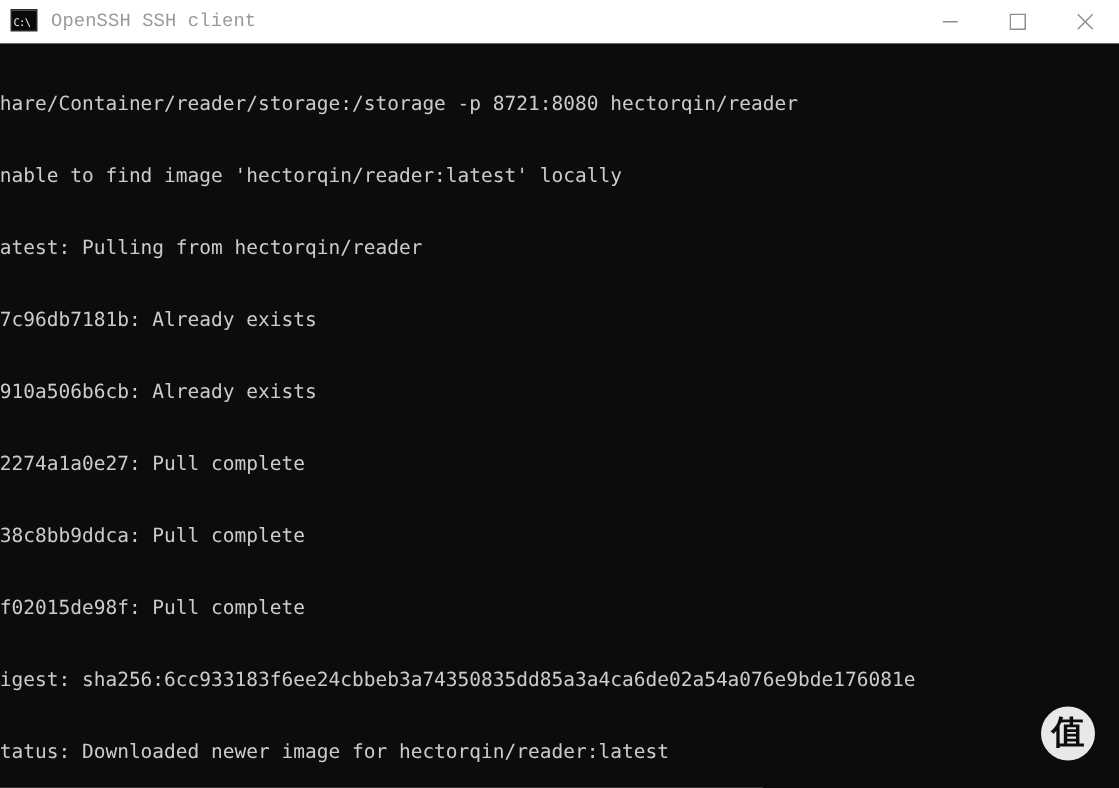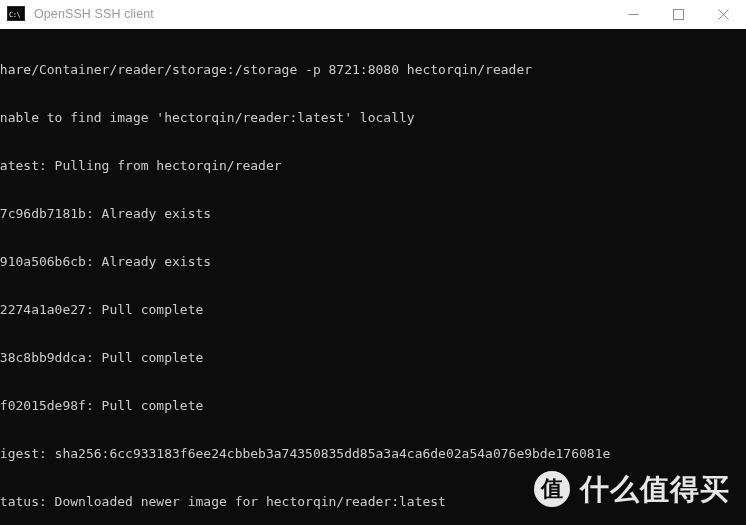--- a/index.html
+++ b/index.html
@@ -71,21 +71,21 @@
     letter-spacing: -0.5px;
     text-align: left;
     padding-left: 1px;
     box-sizing: border-box;
     overflow: hidden;
   }
   #window-title {
     font-size: 12.5px;
     color: #9a9a9a;
     letter-spacing: 0.1px;
-    font-family: Liberation Sans, sans-serif;
+    font-family: Liberation Mono, monospace;
     user-select: none;
     white-space: nowrap;
   }
   #window-controls {
     position: absolute;
     right: 0;
     top: 0;
     height: 28px;
     display: flex;
     align-items: stretch;
@@ -208,17 +208,16 @@
       <div class="term-line">938c8bb9ddca: Pull complete</div>
       <div class="term-line">0f02015de98f: Pull complete</div>
       <div class="term-line">Digest: sha256:6cc933183f6ee24cbbeb3a74350835dd85a3a4ca6de02a54a076e9bde176081e</div>
       <div class="term-line">Status: Downloaded newer image for hectorqin/reader:latest</div>
       
       
     </div>
 
     <div id="watermark">
       <div id="watermark-logo">值</div>
-      <div id="watermark-text">什么值得买</div>
     </div>
   </div>
 
 </div>
 
 </body></html>

